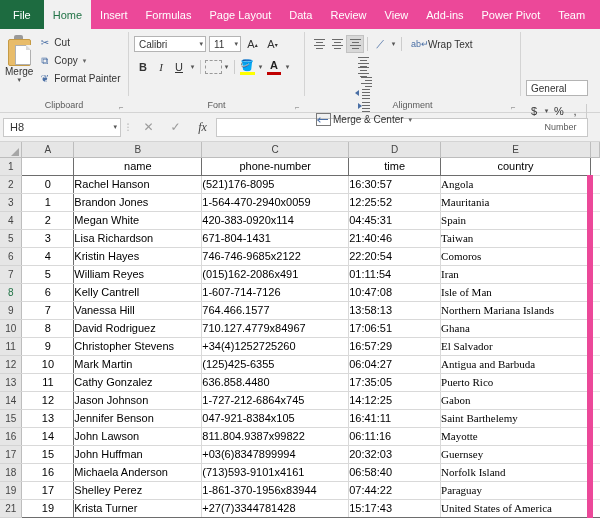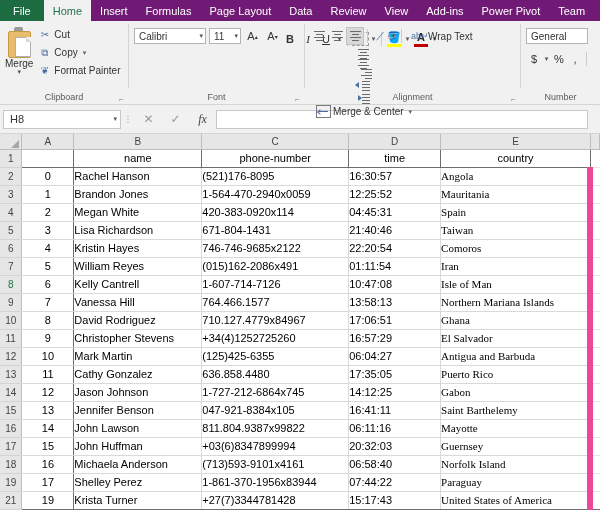--- a/index.html
+++ b/index.html
@@ -5,21 +5,21 @@
   html,body{margin:0;padding:0;}
   body{
     width:600px;height:520px;overflow:hidden;
     background:#ffffff;
     font-family:"Liberation Sans",sans-serif;
     -webkit-font-smoothing:antialiased;
   }
 
   
   #ribbon-tabs{
-    height:21px;background:#701a75;display:flex;align-items:stretch;
+    height:29px;background:#ec4899;display:flex;align-items:stretch;
     font-size:11px;color:#ffffff;
   }
   .rtab{
     display:flex;align-items:center;padding:0 9px;white-space:nowrap;cursor:default;
   }
   .rtab.file{background:#1d6b40;padding:0 13px;}
   .rtab.active{background:#f1f1f1;color:#217346;font-weight:normal;}
 
   
   #ribbon{
@@ -261,21 +261,21 @@
       </div>
     </div>
     <div class="grp-name">
       <span>Clipboard</span>
       <span class="dlg">⌐</span>
     </div>
   </div>
   <div class="grp-div"></div>
 
   <div class="grp" id="grp-font">
-    <div class="grp-body" style="flex-direction:row;padding-top:5px;">
+    <div class="grp-body" style="flex-direction:column;padding-top:5px;">
       <div class="fontrow">
         <div class="fbox" id="font-name-box">
           <span>Calibri</span>
           <span class="cv">▾</span>
         </div>
         <div class="fbox" id="font-size-box">
           <span>11</span>
           <span class="cv">▾</span>
         </div>
         <div class="szbtn">
@@ -408,21 +408,21 @@
       </div>
     </div>
     <div class="grp-name">
       <span>Alignment</span>
       <span class="dlg">⌐</span>
     </div>
   </div>
   <div class="grp-div"></div>
 
   <div class="grp" id="grp-number">
-    <div class="grp-body" style="flex-direction:column;padding-top:5px;">
+    <div class="grp-body" style="flex-direction:column;padding-top:5px;margin-top:44px;">
       <div class="fontrow">
         <div id="numfmt-box">
           <span>General</span>
         </div>
       </div>
       <div class="fontrow2">
         <div class="nbtn">
             <span>$</span>
           </div>
         <div class="tinydrop">▾</div>

